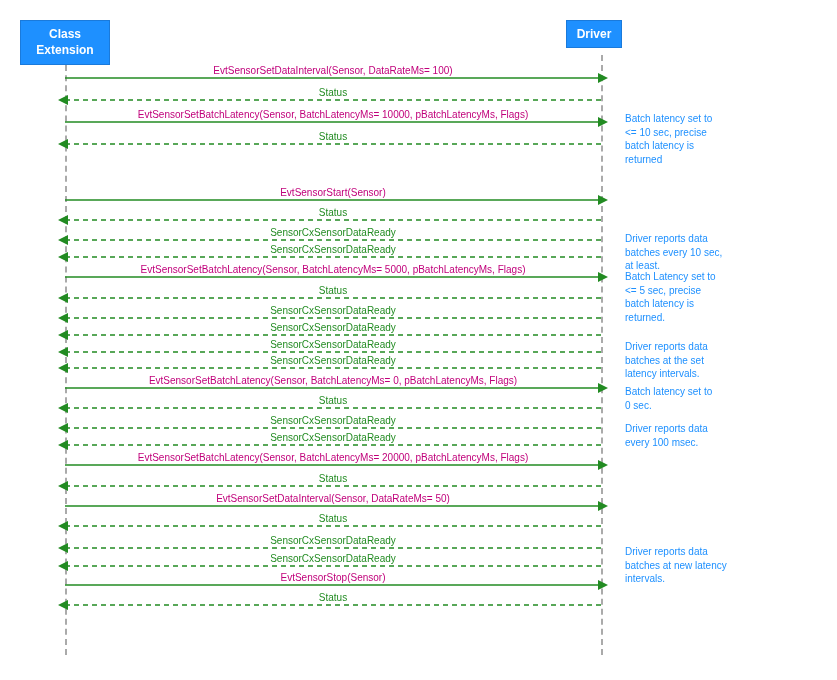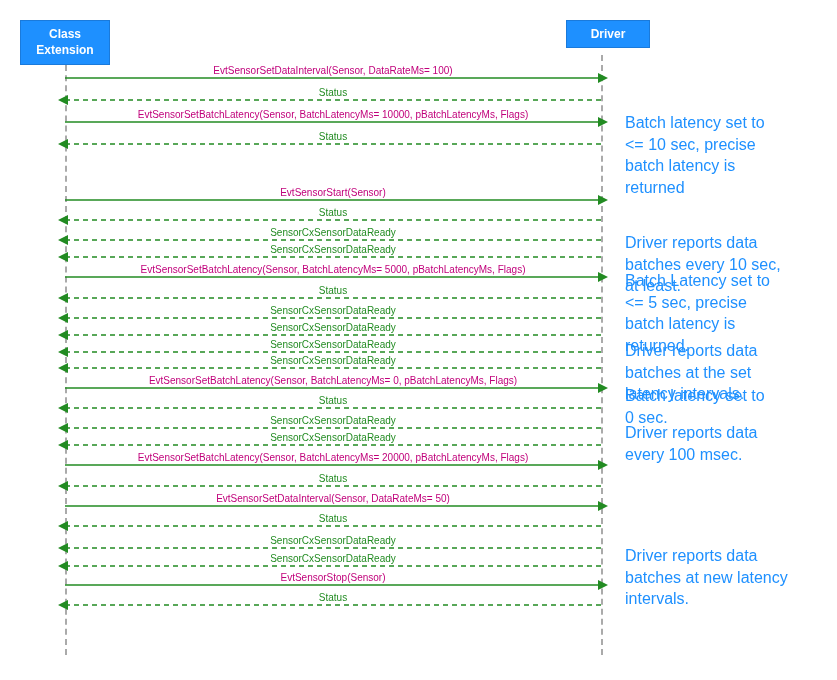--- a/index.html
+++ b/index.html
@@ -34,38 +34,38 @@
     .lifeline-line {
       position: absolute;
       top: 55px;
       width: 2px;
       height: 600px;
       border-left: 2px dashed #aaa;
     }
     
     .side-note {
       position: absolute;
-      font-size: 16px;
+      font-size: 10px;
       color: #1e90ff;
       left: 625px;
       width: 190px;
       line-height: 1.35;
     }
   </style>
 </head>
 <body>
 
 <div class="diagram-container">
 
   <div class="lifeline-box" style="left: 20px; width: 90px; text-align:center; top:20px; line-height:1.3;">
     <span style="white-space:pre;">Class
 Extension</span>
   </div>
 
-  <div class="lifeline-box" style="left: 566px; width: 84px; top:20px;">
+  <div class="lifeline-box" style="left: 566px; width: 56px; top:20px;">
     <span>Driver</span>
   </div>
 
   <div class="lifeline-line" style="left: 65px;"></div>
 
   <div class="lifeline-line" style="left: 601px;"></div>
 
   <svg style="position:absolute; top:0; left:0; width:837px; height:680px; pointer-events:none;">
 
     <line x1="65" y1="78" x2="598" y2="78" stroke="#228b22" stroke-width="1.5"></line>

